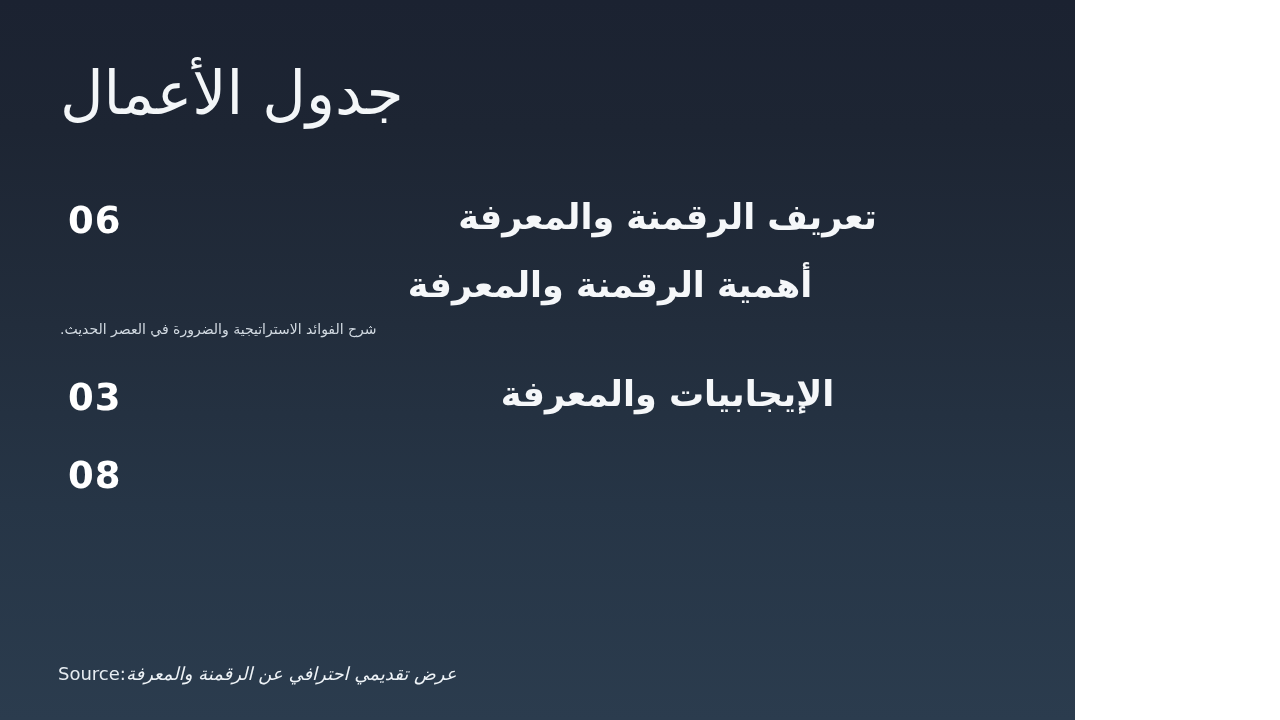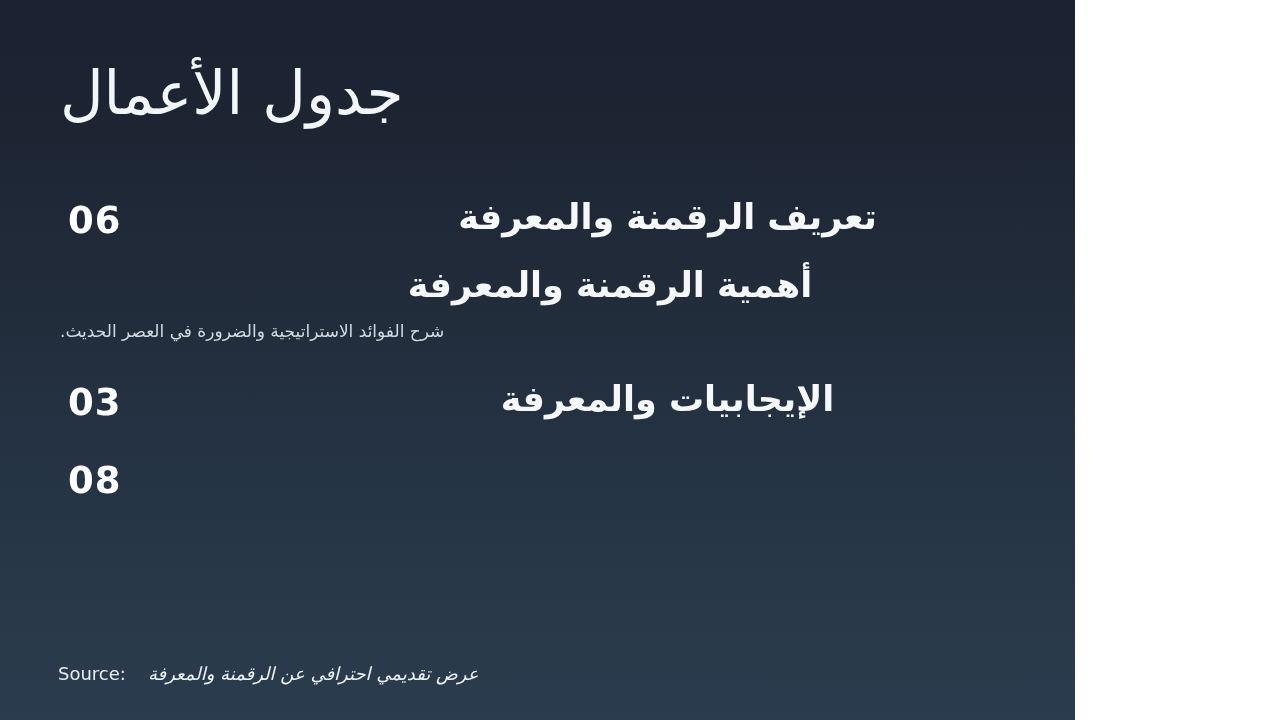--- a/index.html
+++ b/index.html
@@ -90,40 +90,40 @@
     direction: rtl;
     unicode-bidi: isolate;
     text-align: center;
     line-height: 1.25;
     white-space: nowrap;
   }
 
   .row-subtitle {
     margin-top: 12px;
     font-family: "DejaVu Sans", "Liberation Sans", sans-serif;
-    font-size: 17px;
+    font-size: 14px;
     font-weight: 400;
     color: #d2dae2;
     direction: rtl;
     unicode-bidi: isolate;
     text-align: left;
     line-height: 1.4;
     white-space: nowrap;
   }
 
   .spacer-after-sub { height: 28px; }
 
   
   #source-line {
     position: absolute;
     left: 58px;
     bottom: 36px;
     display: flex;
     align-items: center;
-    gap: 22px;
+    gap: 0;
     font-size: 18px;
     color: #e3e9ee;
   }
   #source-label {
     font-family: "DejaVu Sans", "Liberation Sans", sans-serif;
     font-weight: 400;
     font-size: 18px;
     color: #e6ecf1;
     white-space: nowrap;
   }

